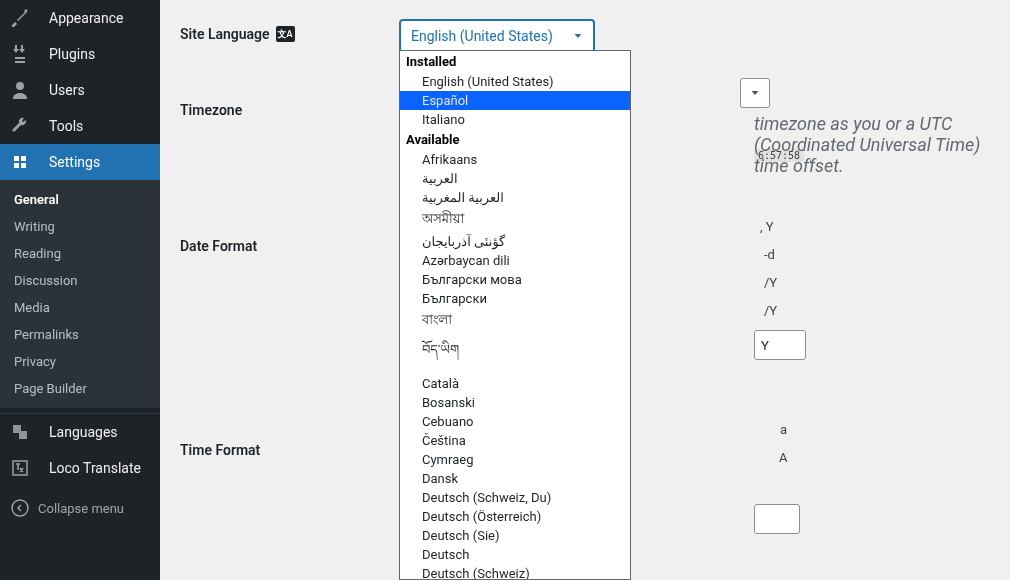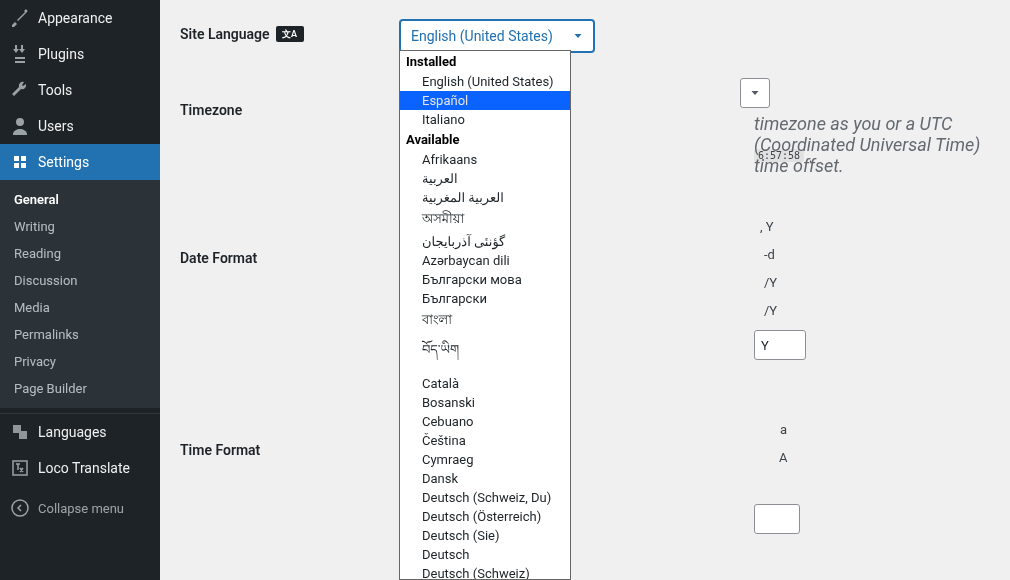--- a/index.html
+++ b/index.html
@@ -23,20 +23,21 @@
     color: #f0f0f1;
   }
   .menu-item {
     display: flex;
     align-items: center;
     padding: 8px 10px;
     color: #f0f0f1;
     font-size: 14px;
     cursor: pointer;
     position: relative;
+    gap: 11px;
   }
   .menu-item .icon {
     width: 20px; height: 20px;
     margin-right: 8px;
     fill: rgba(240,246,252,0.6);
     display: flex; align-items: center; justify-content: center;
   }
   .menu-item.current {
     background: #2271b1;
     color: #fff;
@@ -96,21 +97,21 @@
     width: 220px;
     font-weight: 600;
     font-size: 14px;
     color: #1d2327;
     padding-top: 6px;
     display: flex;
     align-items: center;
   }
   .form-label .translate-icon {
     margin-left: 6px;
-    width: 28px; height:16px;
+    width: 19px; height:16px;
     display:inline-flex; align-items:center; justify-content:center;
     background:#1d2327; color:#fff; border-radius:2px; font-size:9px;
   }
   .form-field { flex: 1; position: relative; }
   .select-box {
     width: 194px;
     height: 32px;
     border: 1px solid #2271b1;
     border-radius: 3px;
     background: #fff;
@@ -122,21 +123,21 @@
     font-size: 14px;
     cursor: pointer;
     box-shadow: 0 0 0 1px #2271b1;
   }
   .chevron { width: 14px; height:14px; }
   .chevron svg { fill:#2271b1; }
   .dropdown {
     position: absolute;
     top: 30px;
     left: -1px;
-    width: 172px;
+    width: 232px;
     max-height: 530px;
     background: #fff;
     border: 1px solid #666;
     overflow-y: auto;
     z-index: 100;
     font-size: 13px;
   }
   .dropdown::-webkit-scrollbar { width: 14px; }
   .dropdown::-webkit-scrollbar-track { background: #f0f0f0; }
   .dropdown::-webkit-scrollbar-thumb { background: #c0c0c0; border-radius: 0; }
@@ -212,32 +213,32 @@
     <span class="icon">
         <svg viewBox="0 0 20 20">
           <path d="M13 1v4h2l-3 4-3-4h2V1h2zm-6 0v4h2L6 9 3 5h2V1h2zm-2 12h10v2H5v-2zm0 4h10v2H5v-2z"></path>
         </svg>
       </span>
     <span>Plugins</span>
   </div>
   <div class="menu-item">
     <span class="icon">
         <svg viewBox="0 0 20 20">
+          <path d="M10 10a4 4 0 100-8 4 4 0 000 8zm-7 8c0-3 4-5 7-5s7 2 7 5v1H3v-1z"></path>
+        </svg>
+      </span>
+    <span>Users</span>
+  </div>
+  <div class="menu-item">
+    <span class="icon">
+        <svg viewBox="0 0 20 20">
           <path d="M16 4a4 4 0 01-5 5l-7 7-2-2 7-7a4 4 0 015-5l-2 3 1 1 3-2z"></path>
         </svg>
       </span>
     <span>Tools</span>
-  </div>
-  <div class="menu-item">
-    <span class="icon">
-        <svg viewBox="0 0 20 20">
-          <path d="M10 10a4 4 0 100-8 4 4 0 000 8zm-7 8c0-3 4-5 7-5s7 2 7 5v1H3v-1z"></path>
-        </svg>
-      </span>
-    <span>Users</span>
   </div>
   <div class="menu-item current">
     <span class="icon">
         <svg viewBox="0 0 20 20">
           <path d="M4 4h5v5H4V4zm7 0h5v5h-5V4zM4 11h5v5H4v-5zm7 0h5v5h-5v-5z"></path>
         </svg>
       </span>
     <span>Settings</span>
   </div>
   <div class="submenu">
@@ -326,21 +327,21 @@
   </div>
   <div class="ghost-select" style="left:580px; top:78px;">
     <svg viewBox="0 0 20 20">
         <path d="M5 7l5 6 5-6z"></path>
       </svg>
   </div>
   <div class="hint-text" style="left:594px; top:113px;">timezone as you or a UTC (Coordinated Universal Time) time offset.</div>
   <span class="code-frag" style="left:594px; top:149px;">6:57:58</span>
   <span style="position:absolute; left:649px; top:150px; color:#3c434a;">.</span>
 
-  <div class="form-row" style="position:absolute; top:224px; left:0; width:100%;">
+  <div class="form-row" style="position:absolute; top:212px; left:0; width:100%;">
     <div class="form-label">Date Format</div>
   </div>
   <span class="fmt-frag" style="left:600px; top:219px;">, Y</span>
   <span class="fmt-frag" style="left:604px; top:247px;">-d</span>
   <span class="fmt-frag" style="left:604px; top:275px;">/Y</span>
   <span class="fmt-frag" style="left:604px; top:303px;">/Y</span>
   <div class="custom-box" style="left:594px; top:330px;">
     <span>Y</span>
   </div>
 

